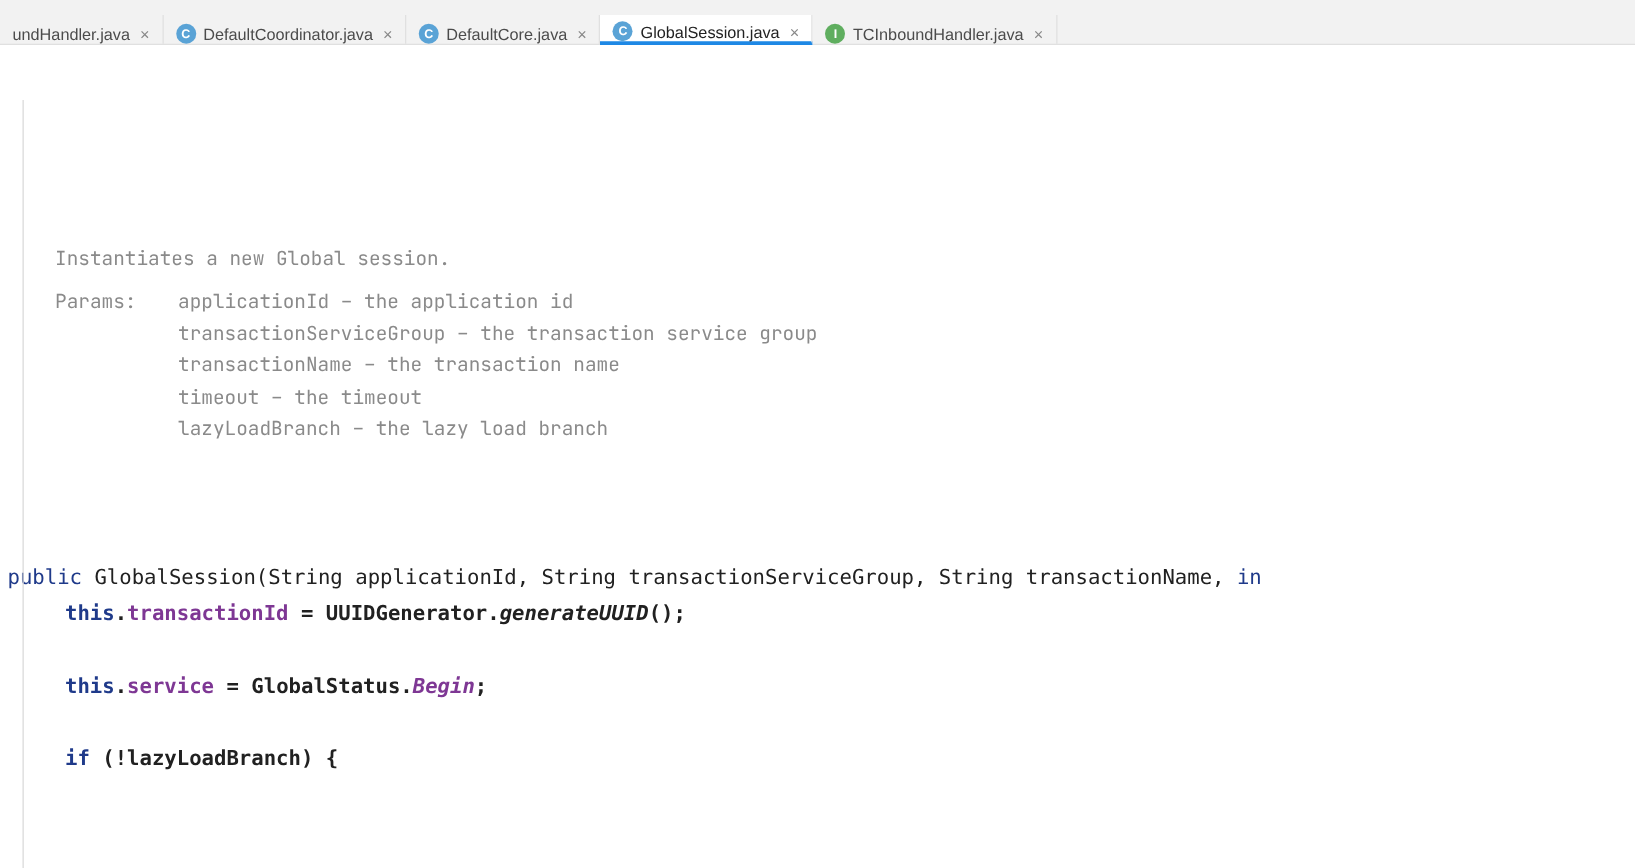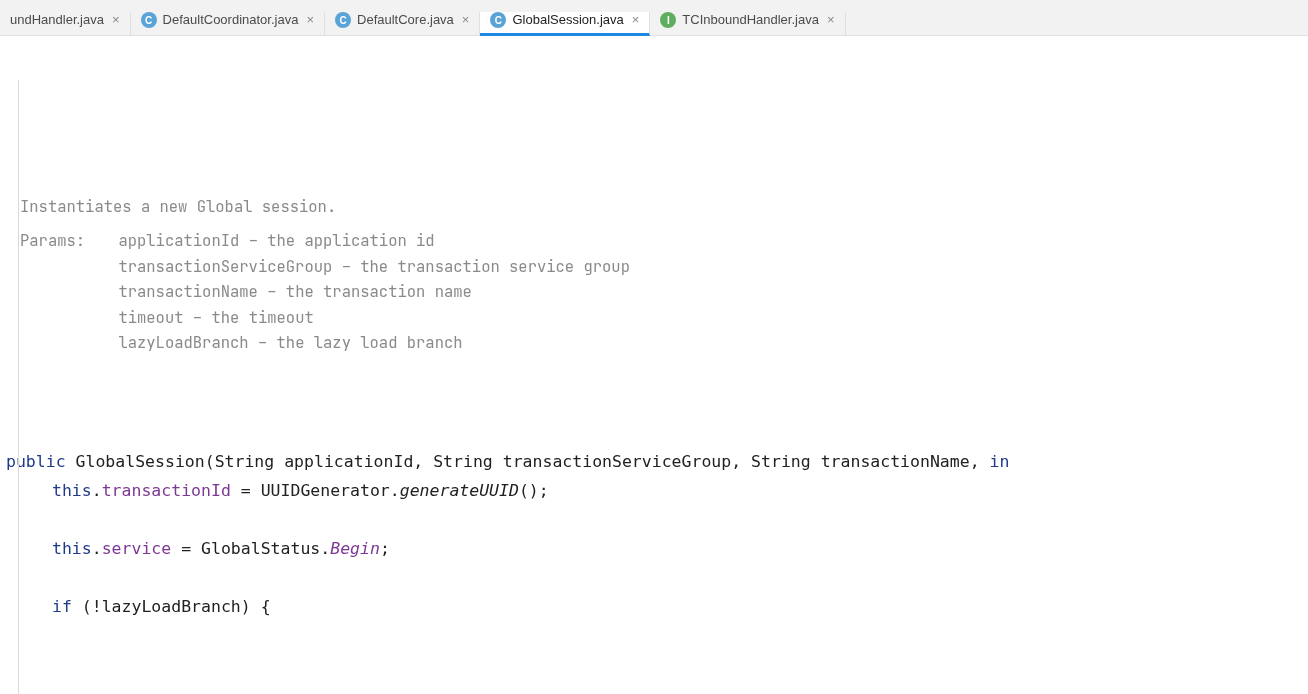--- a/index.html
+++ b/index.html
@@ -16,21 +16,21 @@
     align-items: stretch;
     height: 36px;
     background: #f2f2f2;
     border-bottom: 1px solid #e0e0e0;
     font-size: 13px;
     color: #4b4b4b;
     user-select: none;
   }
   .tab {
     display: flex;
-    align-items: flex-start;
+    align-items: flex-end;
     padding: 0 8px 0 10px;
     border-right: 1px solid #e0e0e0;
     gap: 6px;
     cursor: pointer;
     white-space: nowrap;
     margin-top: 12px;
   }
   .tab.active {
     background: #ffffff;
     border-bottom: 3px solid #1e88e5;
@@ -68,21 +68,21 @@
   .gutter-line {
     position: absolute;
     left: 18px;
     top: 44px;
     bottom: -200px;
     width: 1px;
     background: #d9d9d9;
   }
   .javadoc {
     color: #8a8a8a;
-    margin-left: 20px;
+    margin-left: 44px;
     margin-bottom: 6px;
     white-space: normal;
     font-size: 15.5px;
     line-height: 1.65;
   }
   .javadoc .row { display: flex; gap: 12px; }
   .javadoc .lead { white-space: nowrap; }
   .javadoc .param-name {
     font-family: "JetBrains Mono","Consolas","Menlo",monospace;
     color: #8a8a8a;
@@ -92,21 +92,21 @@
     margin: 0;
     padding-left: 6px;
   }
   
   .kw   { color: #1f3a8a; }
   .mono { color: #212121; text-align: center; }
   .field{ color: #7e3794; }            
   .italic{ font-style: italic; }
 
   
-  .ind1 { padding-left: 46px; display: block; }
+  .ind1 { padding-left: 46px; display: block; font-weight: bold; }
 </style>
 </head>
 <body>
 
 <div class="tab-bar">
   <div class="tab">
     <span>undHandler.java</span>
     <span class="close">×</span>
   </div>
   <div class="tab">

